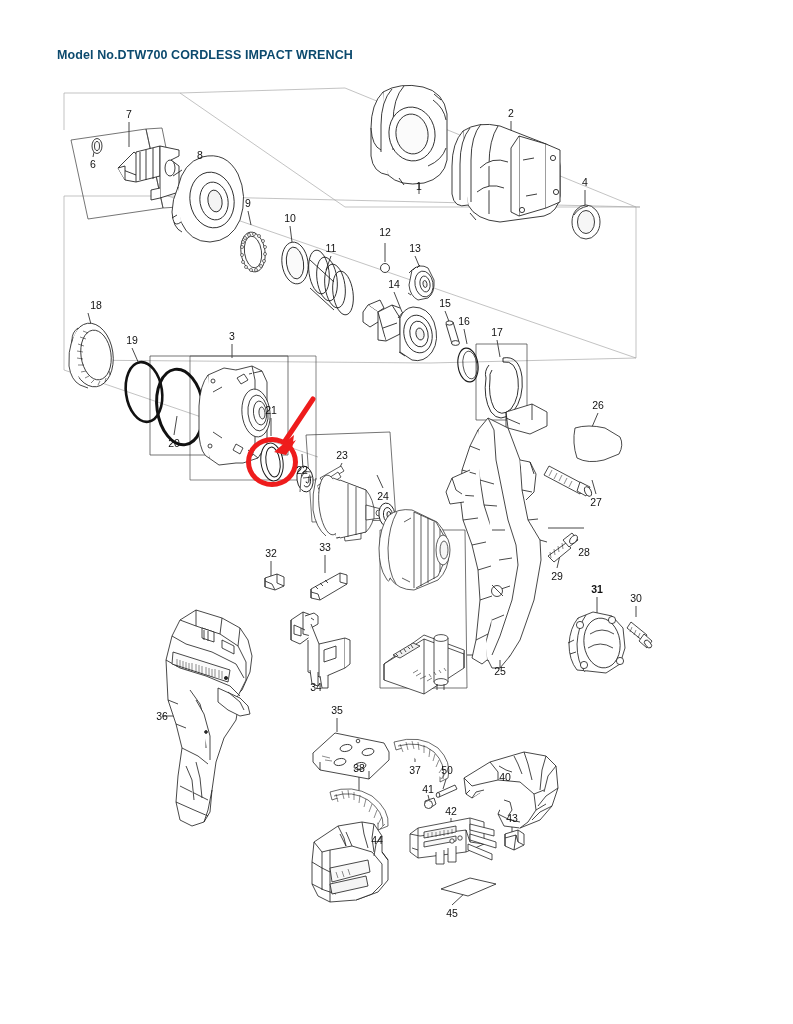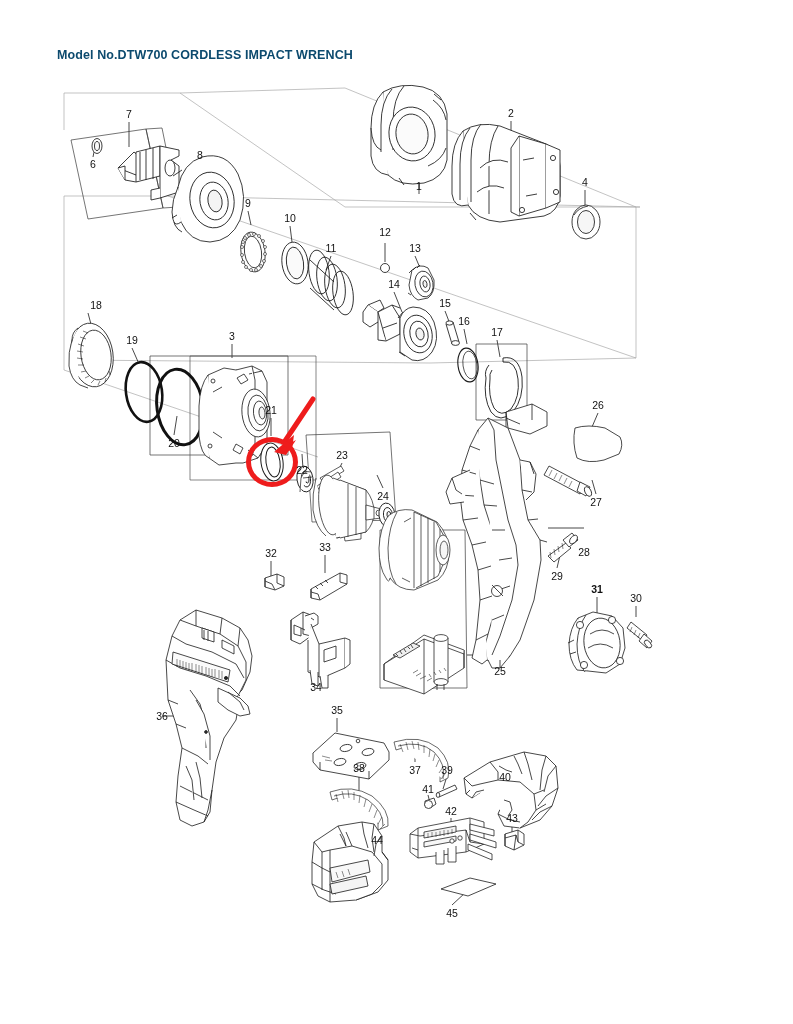--- a/index.html
+++ b/index.html
@@ -811,21 +811,21 @@
       <div class="plabel" style="left: 597px; top: 589px; font-weight: bold;">31</div>
       <div class="plabel" style="left: 636px; top: 598px;">30</div>
       <div class="plabel" style="left: 500px; top: 655px; margin-top: 16px;">25</div>
       <div class="plabel" style="left: 271px; top: 553px;">32</div>
       <div class="plabel" style="left: 325px; top: 547px;">33</div>
       <div class="plabel" style="left: 316px; top: 687px;">34</div>
       <div class="plabel" style="left: 337px; top: 710px;">35</div>
       <div class="plabel" style="left: 162px; top: 716px;">36</div>
       <div class="plabel" style="left: 415px; top: 770px;">37</div>
       <div class="plabel" style="left: 359px; top: 768px;">38</div>
-      <div class="plabel" style="left: 447px; top: 770px;">39</div>
+      <div class="plabel" style="left: 447px; top: 770px;">50</div>
       <div class="plabel" style="left: 428px; top: 789px;">41</div>
       <div class="plabel" style="left: 505px; top: 753px; margin-top: 24px;">40</div>
       <div class="plabel" style="left: 451px; top: 811px;">42</div>
       <div class="plabel" style="left: 512px; top: 818px;">43</div>
       <div class="plabel" style="left: 377px; top: 840px;">44</div>
       <div class="plabel" style="left: 452px; top: 913px;">45</div>
     </div>
 
 </div>
 

